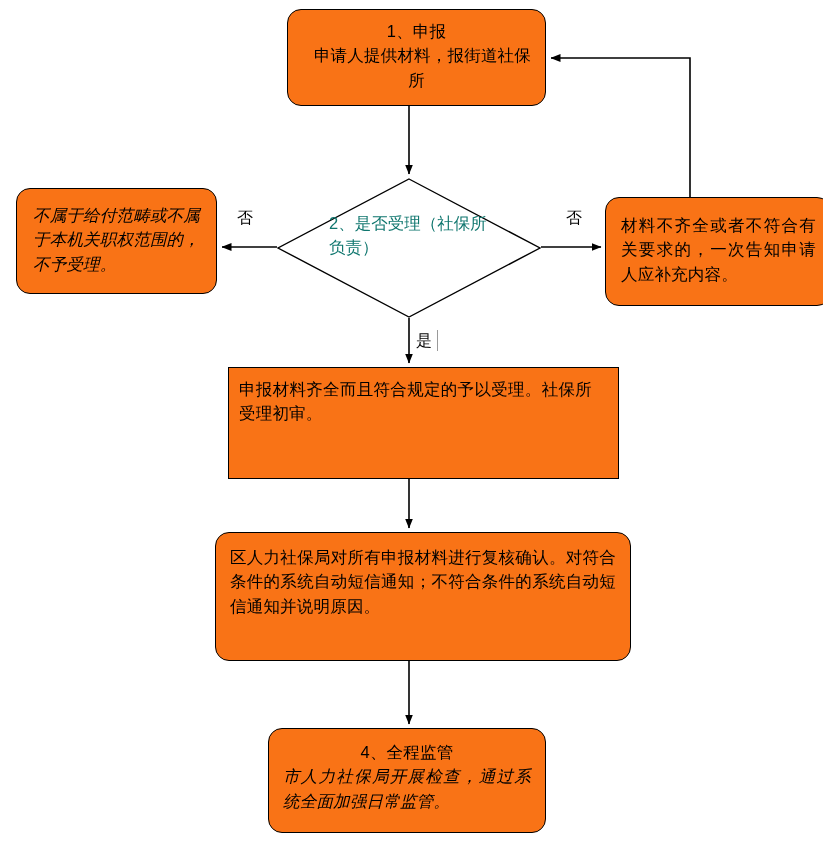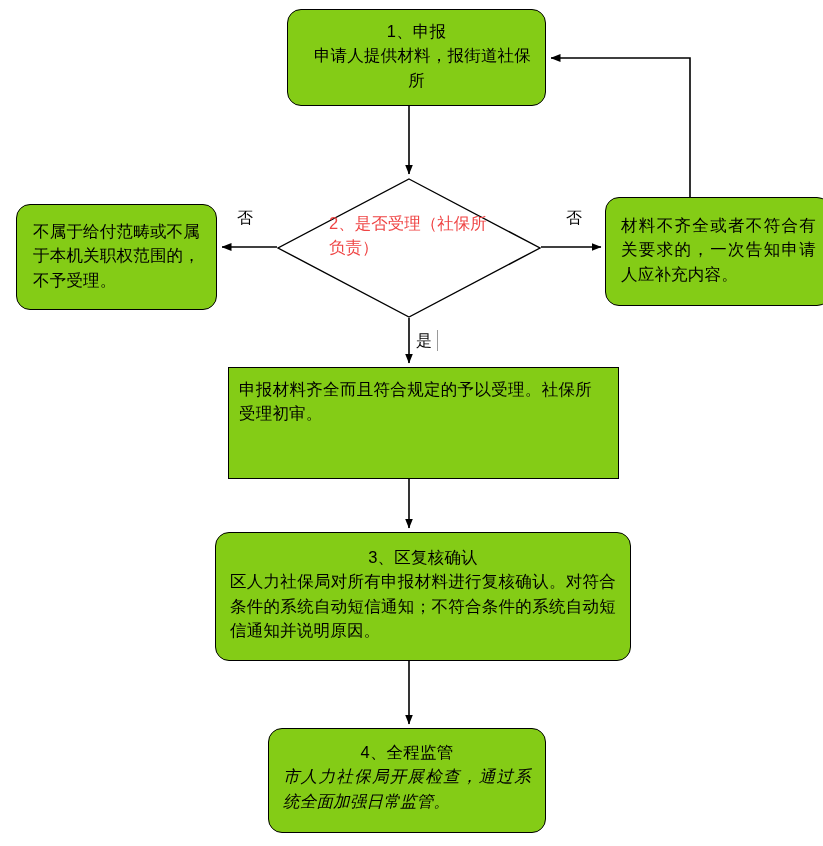--- a/index.html
+++ b/index.html
@@ -22,21 +22,21 @@
     left: 0;
     top: 0;
     width: 823px;
     height: 846px;
     pointer-events: none;
   }
   .node {
     position: absolute;
     box-sizing: border-box;
     border: 1px solid #000000;
-    background: #84cc16;
+    background: #f97316;
     display: flex;
     flex-direction: column;
     justify-content: flex-start;
     font-size: 16.5px;
     line-height: 1.48;
     color: #000000;
     letter-spacing: 0.2px;
   }
   .node.rounded { border-radius: 14px; }
   .node.sharp   { border-radius: 0; }
@@ -56,22 +56,23 @@
     left: 287px; top: 9px; width: 259px; height: 97px;
     padding: 9px 14px 0 14px;
     align-items: center;
   }
   #node-apply .node-body {
     text-align: right;
     text-align-last: center;
   }
 
   #node-reject-scope {
-    left: 16px; top: 204px; width: 201px; height: 106px;
+    left: 16px; top: 188px; width: 201px; height: 106px;
     padding: 14px 16px 0 16px;
+    font-style: italic;
   }
 
   #node-incomplete {
     left: 605px; top: 197px; width: 226px; height: 109px;
     padding: 15px 14px 0 15px;
   }
 
   #node-accept {
     left: 228px; top: 367px; width: 391px; height: 112px;
     padding: 9px 26px 0 10px;
@@ -92,21 +93,21 @@
     position: absolute;
     left: 277px; top: 178px;
     width: 264px; height: 140px;
   }
   #node-decision .diamond-text {
     position: absolute;
     left: 52px; top: 34px;
     width: 165px;
     font-size: 16.5px;
     line-height: 1.45;
-    color: #ef4444;
+    color: #0f766e;
     text-align: left;
   }
 
   
   .edge-label {
     position: absolute;
     font-size: 16px;
     color: #000000;
     background: transparent;
     white-space: nowrap;
@@ -180,21 +181,20 @@
 
   <div class="node rounded" id="node-incomplete">
     <div class="node-body">材料不齐全或者不符合有关要求的，一次告知申请人应补充内容。</div>
   </div>
 
   <div class="node sharp" id="node-accept">
     <div class="node-body">申报材料齐全而且符合规定的予以受理。社保所受理初审。</div>
   </div>
 
   <div class="node rounded" id="node-review">
-    <div class="node-title">3、区复核确认</div>
     <div class="node-body">区人力社保局对所有申报材料进行复核确认。对符合条件的系统自动短信通知；不符合条件的系统自动短信通知并说明原因。</div>
   </div>
 
   <div class="node rounded center-body" id="node-supervise">
     <div class="node-title">4、全程监管</div>
     <div class="node-body" style="text-align:justify;text-align-last:left;">市人力社保局开展检查，通过系统全面加强日常监管。</div>
   </div>
 
   <div class="edge-label" id="label-no-left">否</div>
 

